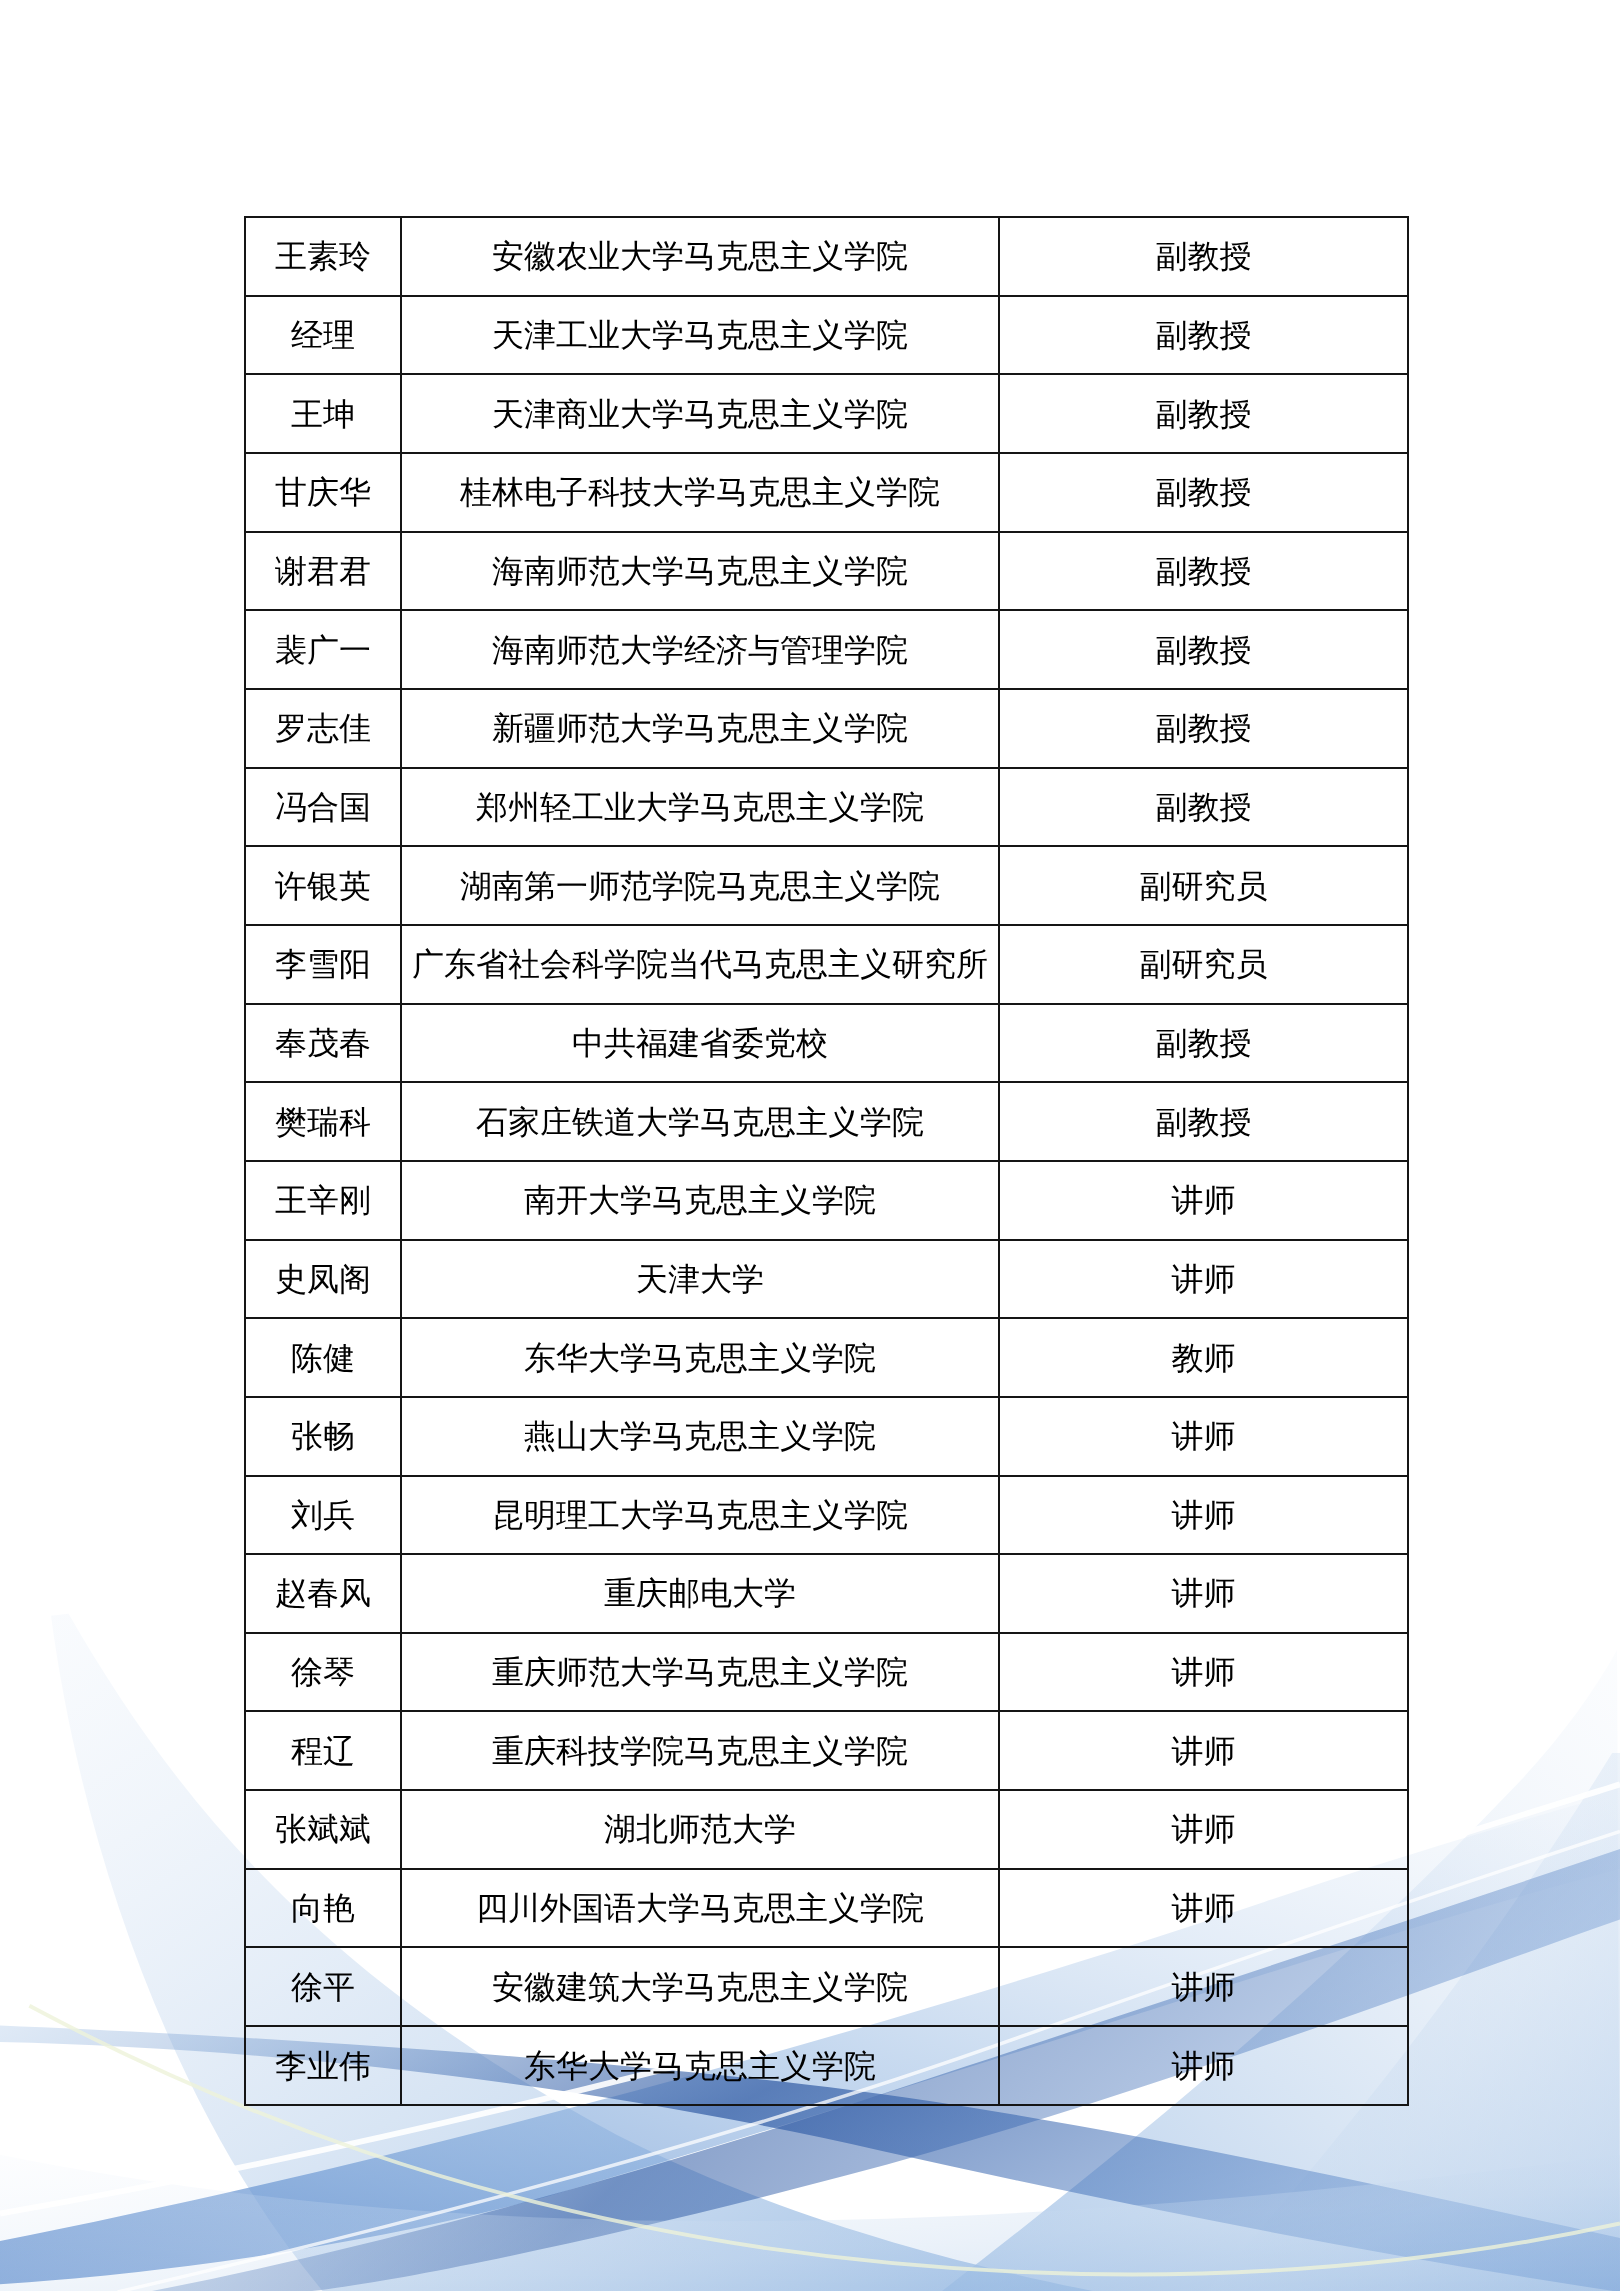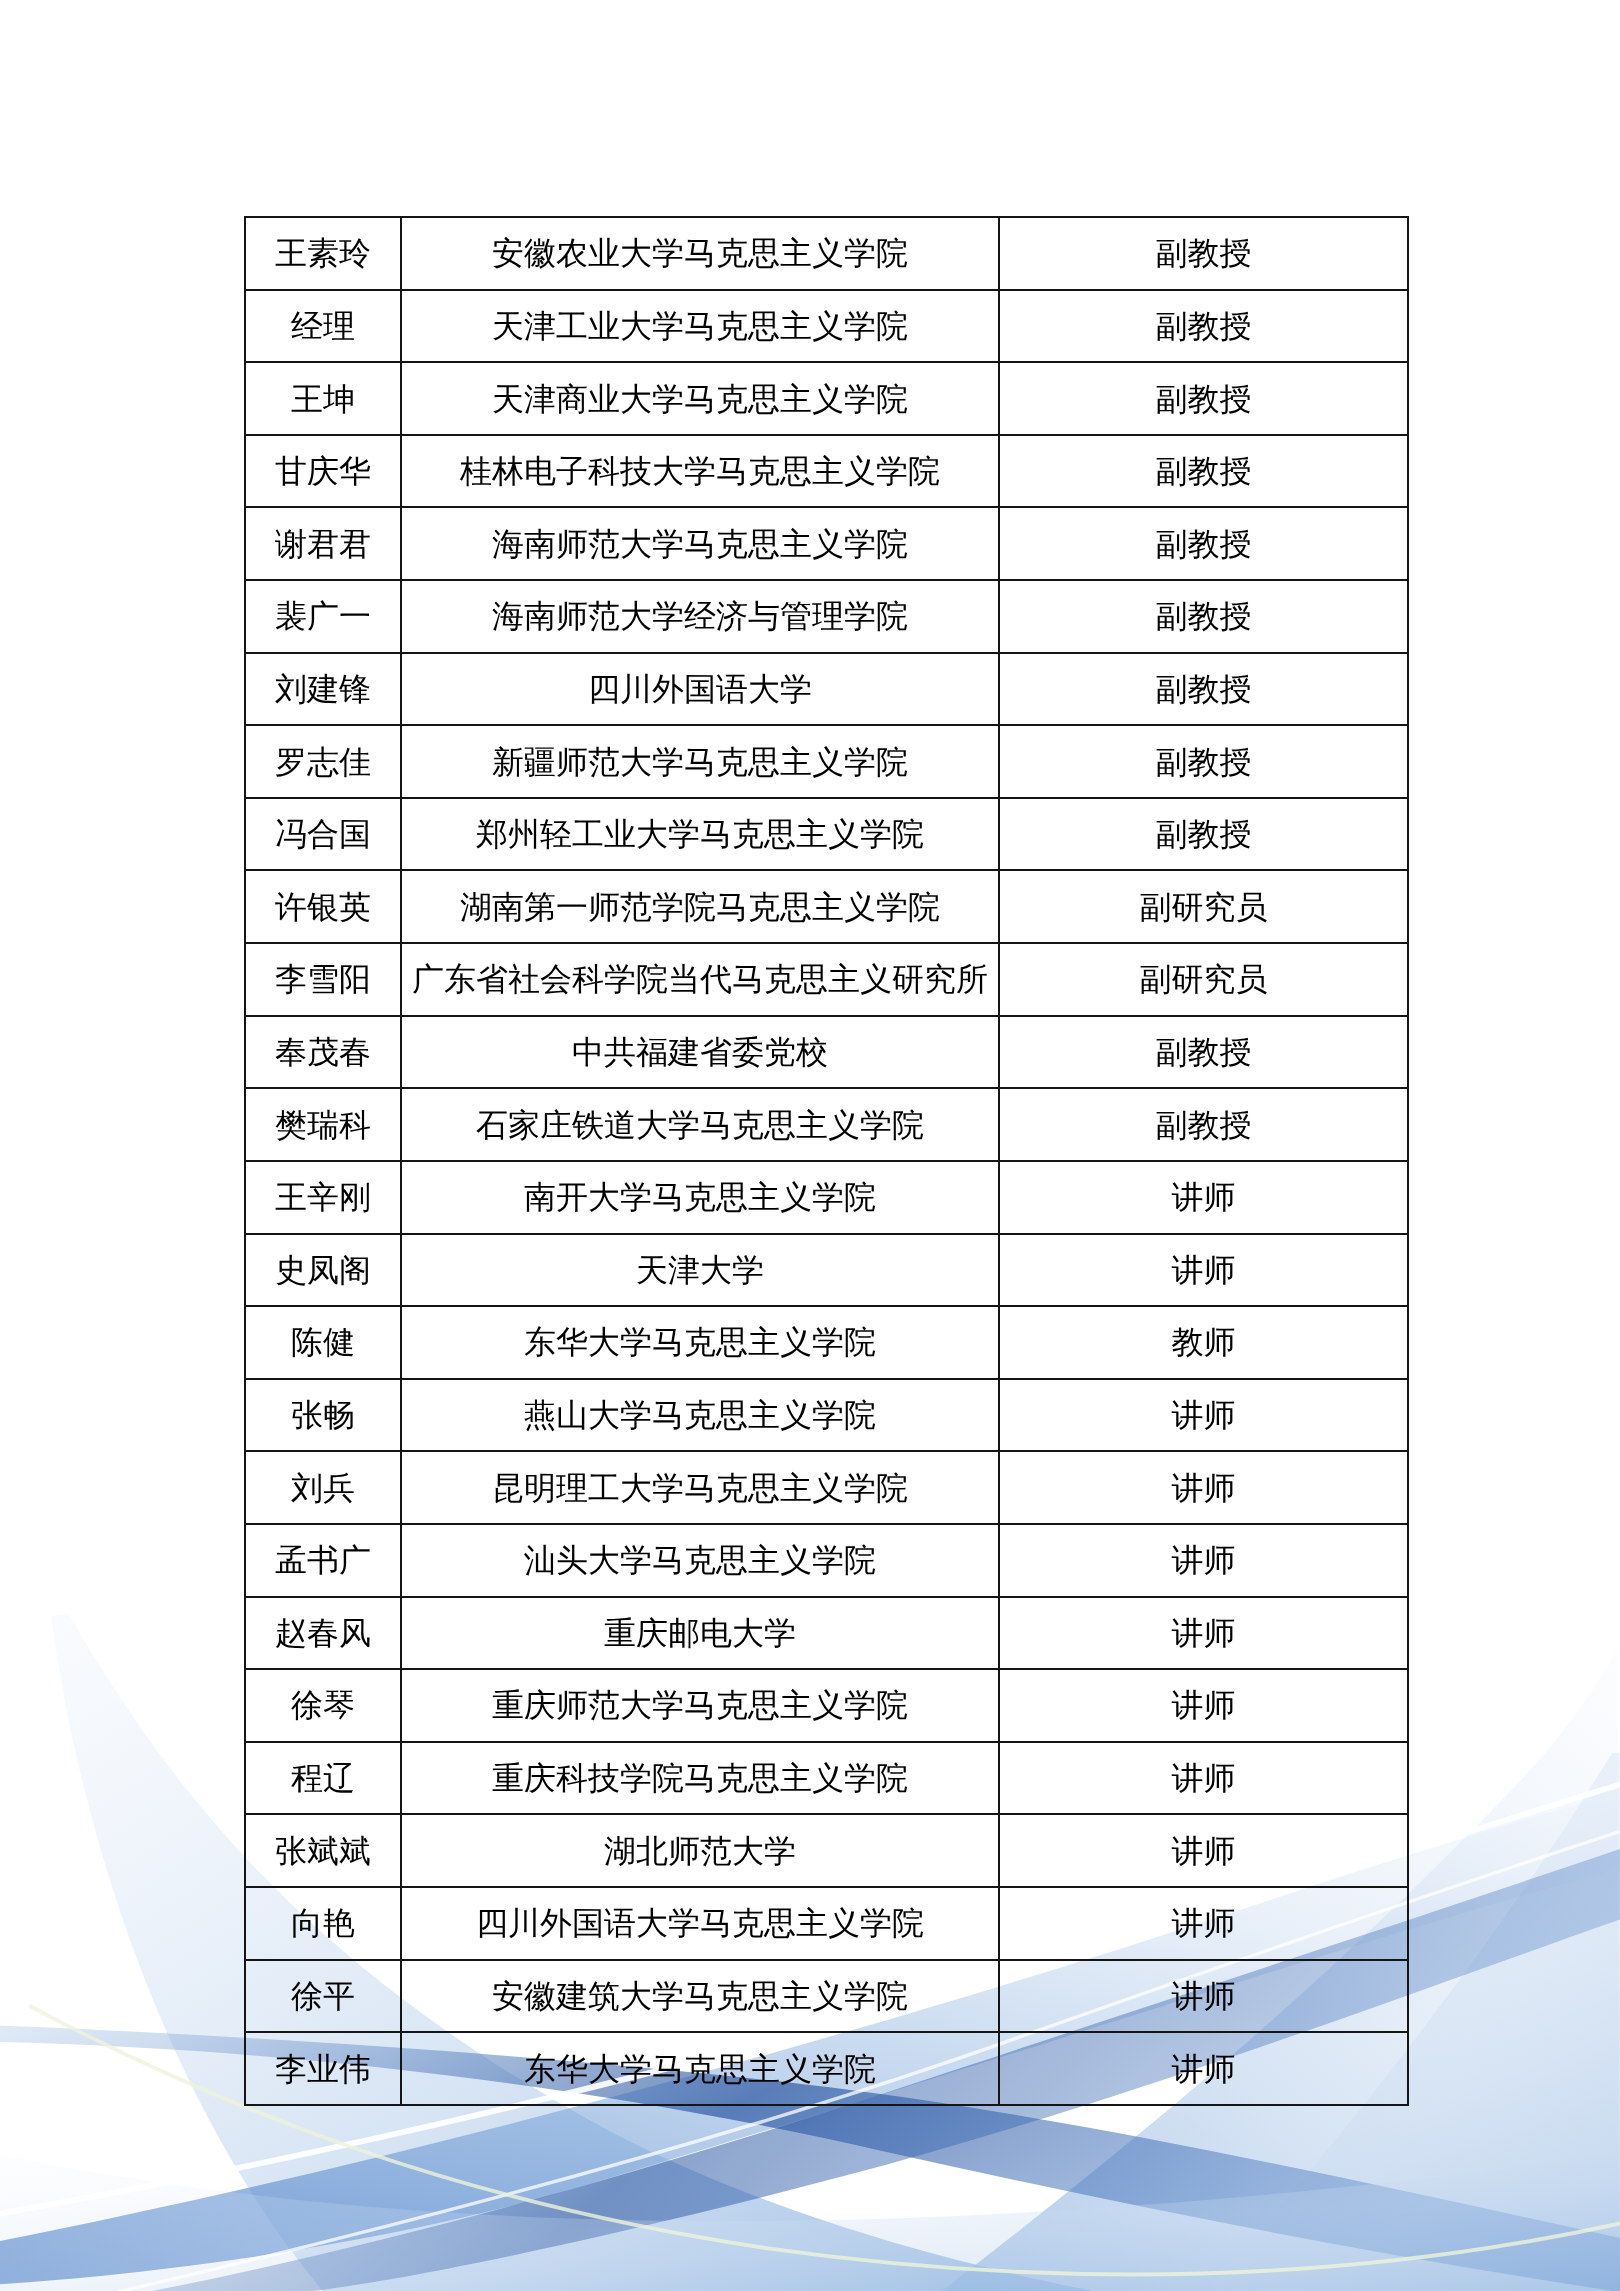--- a/index.html
+++ b/index.html
@@ -124,25 +124,20 @@
         <td>谢君君</td>
         <td>海南师范大学马克思主义学院</td>
         <td>副教授</td>
       </tr>
       <tr>
         <td>裴广一</td>
         <td>海南师范大学经济与管理学院</td>
         <td>副教授</td>
       </tr>
       <tr>
-        <td>刘建锋</td>
-        <td>四川外国语大学</td>
-        <td>副教授</td>
-      </tr>
-      <tr>
         <td>罗志佳</td>
         <td>新疆师范大学马克思主义学院</td>
         <td>副教授</td>
       </tr>
       <tr>
         <td>冯合国</td>
         <td>郑州轻工业大学马克思主义学院</td>
         <td>副教授</td>
       </tr>
       <tr>
@@ -184,25 +179,20 @@
         <td>张畅</td>
         <td>燕山大学马克思主义学院</td>
         <td>讲师</td>
       </tr>
       <tr>
         <td>刘兵</td>
         <td>昆明理工大学马克思主义学院</td>
         <td>讲师</td>
       </tr>
       <tr>
-        <td>孟书广</td>
-        <td>汕头大学马克思主义学院</td>
-        <td>讲师</td>
-      </tr>
-      <tr>
         <td>赵春风</td>
         <td>重庆邮电大学</td>
         <td>讲师</td>
       </tr>
       <tr>
         <td>徐琴</td>
         <td>重庆师范大学马克思主义学院</td>
         <td>讲师</td>
       </tr>
       <tr>

